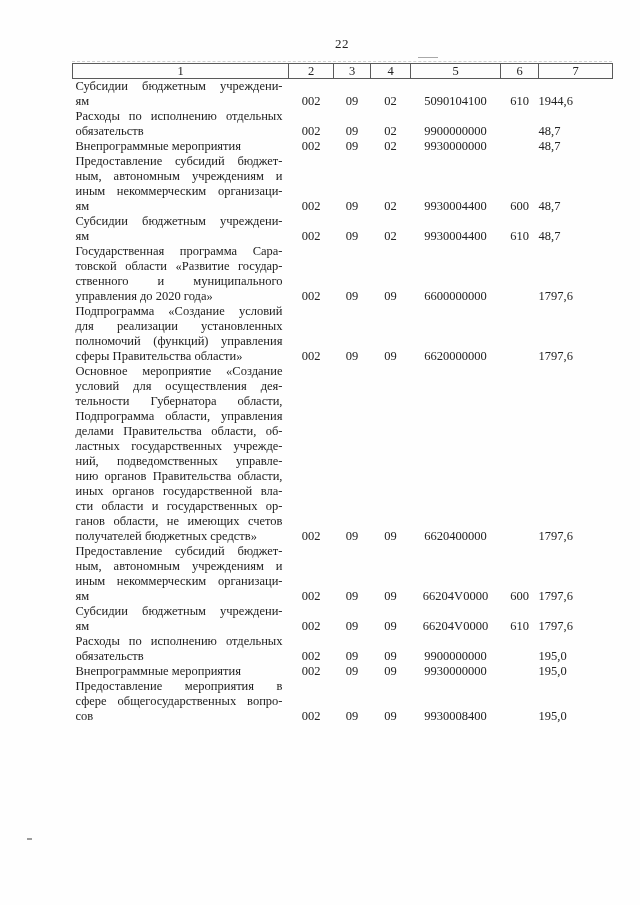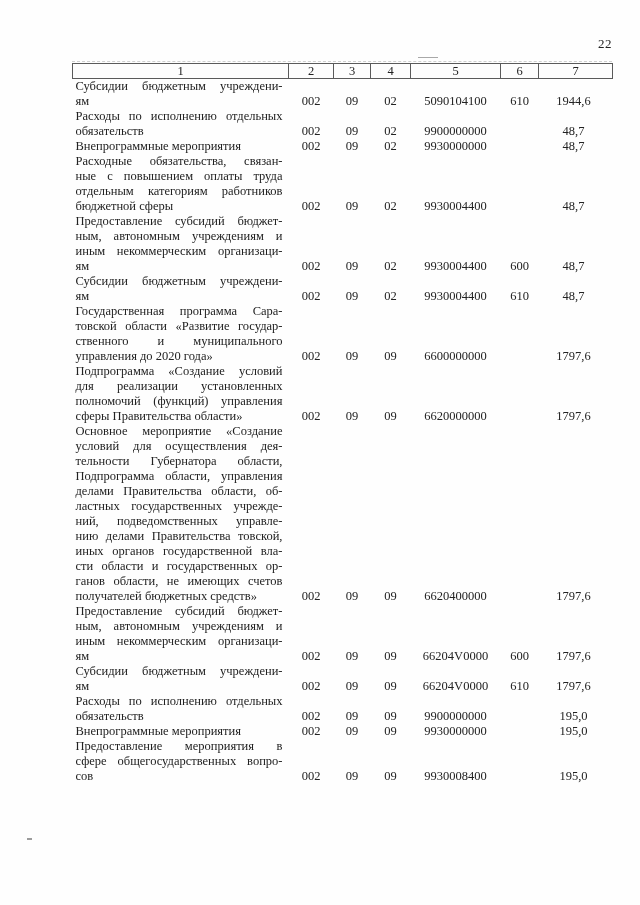--- a/index.html
+++ b/index.html
@@ -16,21 +16,21 @@
     font-family: "Liberation Serif", "DejaVu Serif", serif;
     color: #222222;
   }
   .content {
     position: absolute;
     left: 72px;
     top: 37px;
     width: 540px;
   }
   .page-number {
-    text-align: right;
+    text-align: center;
     font-size: 13px;
     line-height: 14px;
     height: 14px;
     margin-bottom: 12px;
     letter-spacing: 0.5px;
   }
   table.budget {
     width: 540px;
     border-collapse: collapse;
     table-layout: fixed;
@@ -63,21 +63,21 @@
     white-space: normal;
     padding-left: 3px;
     padding-right: 6px;
     text-align: left;
   }
   td.c1 .jl {
     text-align: justify;
     text-align-last: justify;
   }
   td.c2, td.c3, td.c4, td.c5, td.c6 { text-align: center; }
-  td.c7 { text-align: center; padding-right: 4px; }
+  td.c7 { text-align: left; padding-right: 4px; }
   
   .scan-line-top {
     position: absolute;
     left: 72px;
     top: 61px;
     width: 540px;
     border-top: 1px dashed #cfcfcf;
   }
   .scan-dash {
     position: absolute;
@@ -159,34 +159,20 @@
             </td>
             <td class="c2">002</td>
             <td class="c3">09</td>
             <td class="c4">02</td>
             <td class="c5">9930000000</td>
             <td class="c6"></td>
             <td class="c7">48,7</td>
           </tr>
           <tr>
             <td class="c1">
-              <div class="jl">Расходные обязательства, связан-</div>
-              <div class="jl">ные с повышением оплаты труда</div>
-              <div class="jl">отдельным категориям работников</div>
-              <div>бюджетной сферы</div>
-            </td>
-            <td class="c2">002</td>
-            <td class="c3">09</td>
-            <td class="c4">02</td>
-            <td class="c5">9930004400</td>
-            <td class="c6"></td>
-            <td class="c7">48,7</td>
-          </tr>
-          <tr>
-            <td class="c1">
               <div class="jl">Предоставление субсидий бюджет-</div>
               <div class="jl">ным, автономным учреждениям и</div>
               <div class="jl">иным некоммерческим организаци-</div>
               <div>ям</div>
             </td>
             <td class="c2">002</td>
             <td class="c3">09</td>
             <td class="c4">02</td>
             <td class="c5">9930004400</td>
             <td class="c6">600</td>
@@ -234,21 +220,21 @@
           </tr>
           <tr>
             <td class="c1">
               <div class="jl">Основное мероприятие «Создание</div>
               <div class="jl">условий для осуществления дея-</div>
               <div class="jl">тельности Губернатора области,</div>
               <div class="jl">Подпрограмма области, управления</div>
               <div class="jl">делами Правительства области, об-</div>
               <div class="jl">ластных государственных учрежде-</div>
               <div class="jl">ний, подведомственных управле-</div>
-              <div class="jl">нию делами Правительства товской,</div>
+              <div class="jl">нию органов Правительства области,</div>
               <div class="jl">иных органов государственной вла-</div>
               <div class="jl">сти области и государственных ор-</div>
               <div class="jl">ганов области, не имеющих счетов</div>
               <div>получателей бюджетных средств»</div>
             </td>
             <td class="c2">002</td>
             <td class="c3">09</td>
             <td class="c4">09</td>
             <td class="c5">6620400000</td>
             <td class="c6"></td>

